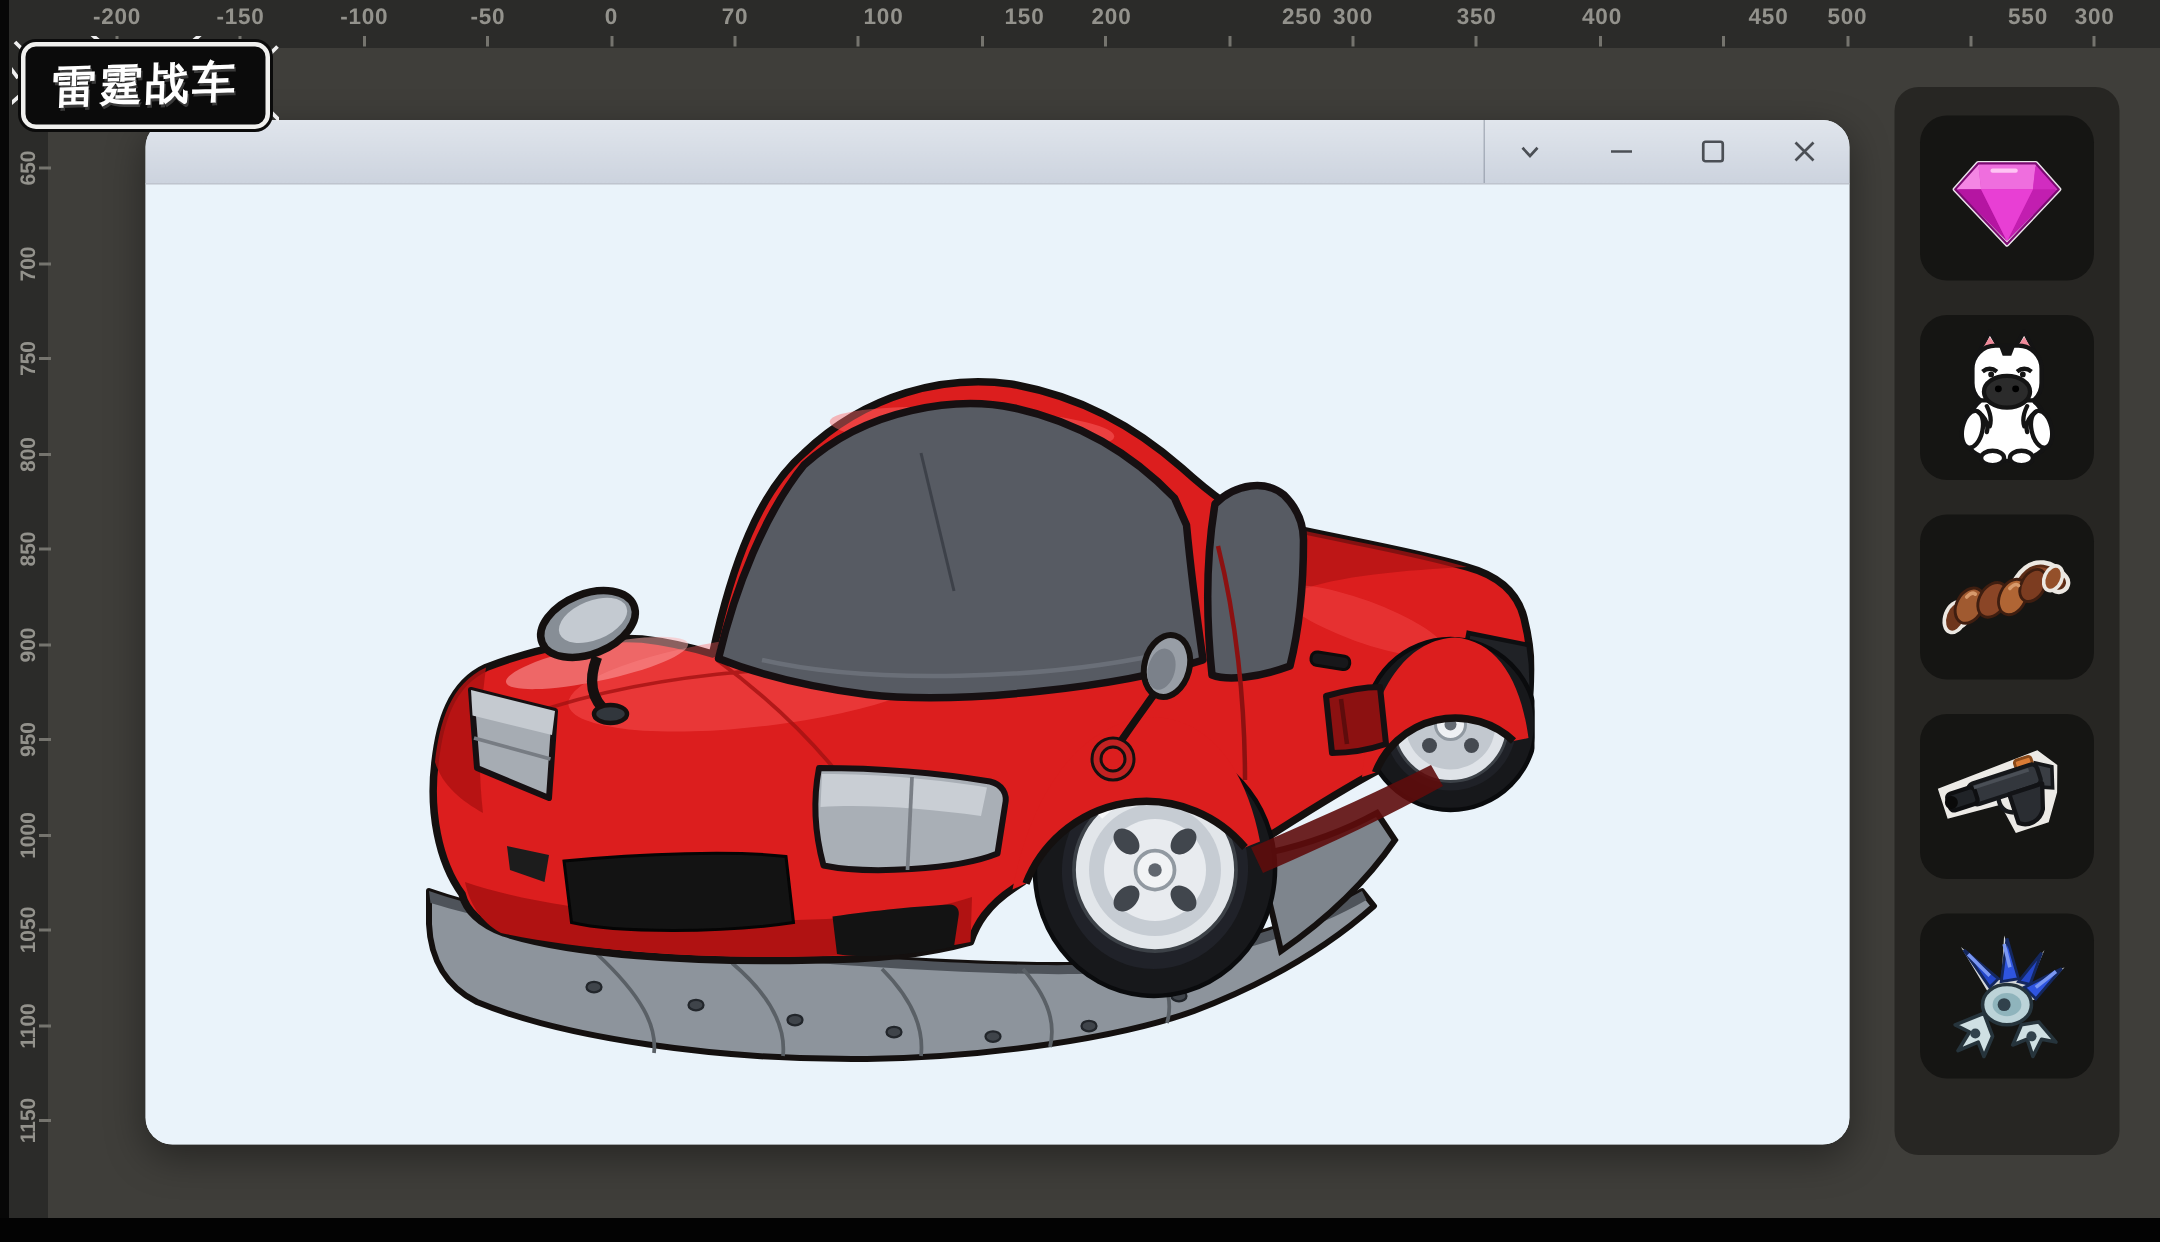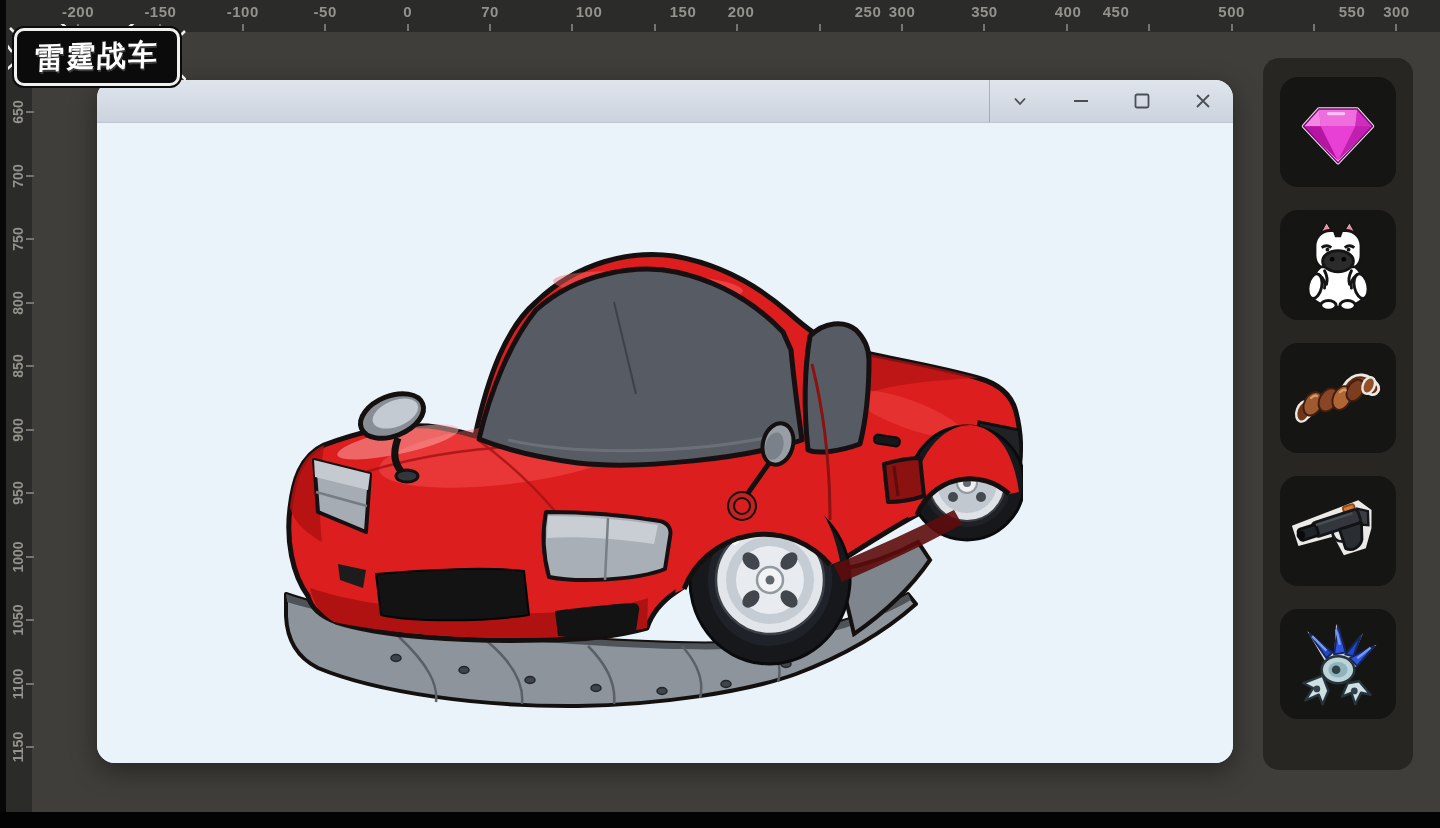--- a/index.html
+++ b/index.html
@@ -67,21 +67,21 @@
       <span class="lbl" style="left: 741px;">200</span>
       <div class="tick" style="left: 737.2px;"></div>
       <span class="lbl" style="left: 868px;">250</span>
       <div class="tick" style="left: 819.6px;"></div>
       <span class="lbl" style="left: 902px;">300</span>
       <div class="tick" style="left: 902px;"></div>
       <span class="lbl" style="left: 984.4px;">350</span>
       <div class="tick" style="left: 984.4px;"></div>
       <span class="lbl" style="left: 1029px; margin-left: 39px;">400</span>
       <div class="tick" style="left: 1066.8px;"></div>
-      <span class="lbl" style="left: 1116px;">450</span>
+      <span class="lbl" style="left: 1179px;">450</span>
       <div class="tick" style="left: 1149.2px;"></div>
       <span class="lbl" style="left: 1231.6px;">500</span>
       <div class="tick" style="left: 1231.6px;"></div>
       <span class="lbl" style="left: 1352px;">550</span>
       <div class="tick" style="left: 1314px;"></div>
       <span class="lbl" style="left: 1396.4px;">300</span>
       <div class="tick" style="left: 1396.4px;"></div>
     </div>
   <div class="ruler-v" id="rulerV">
       <span class="lbl" style="top: 112px; left: 12px;">650</span>

